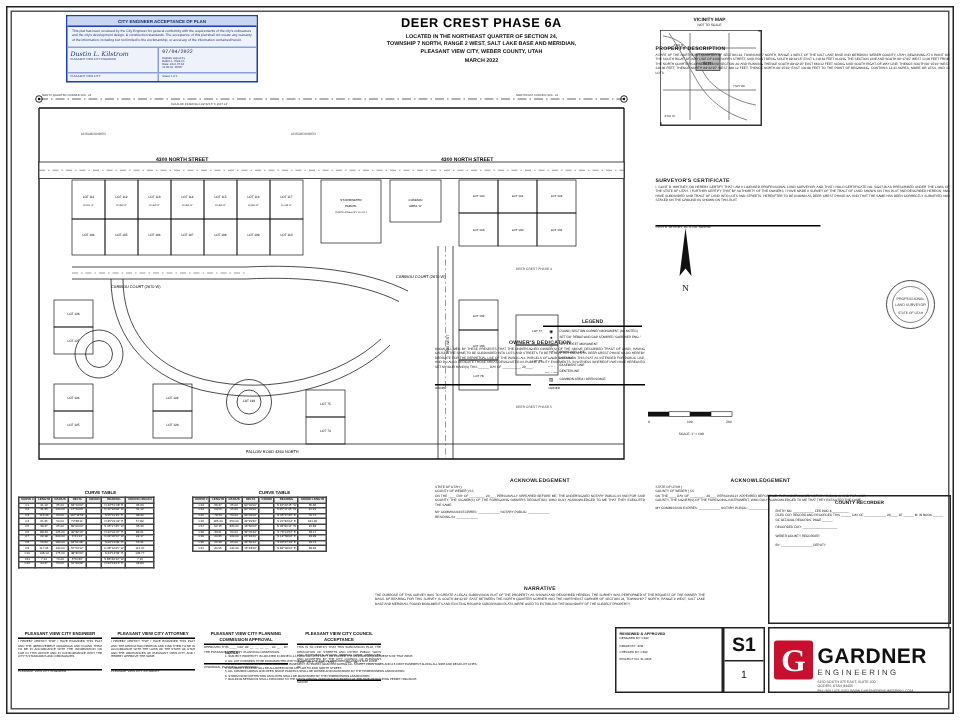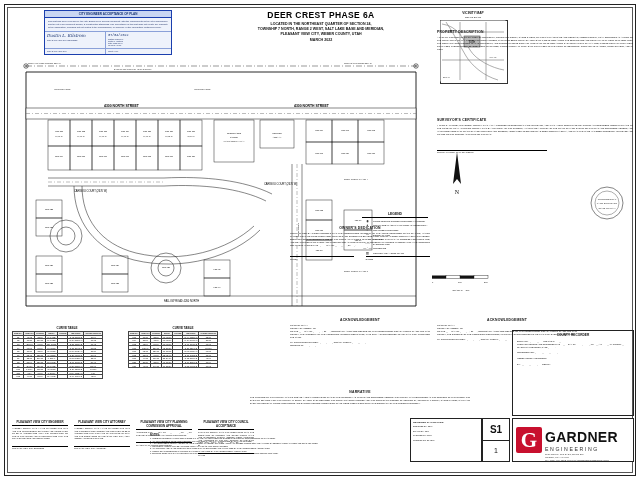--- a/index.html
+++ b/index.html
@@ -69,21 +69,21 @@
   #logo-block{position:absolute;left:512px;top:418px;width:120px;height:42px;border:.7px solid #222;background:#fff;}
   #logo-mark{position:absolute;left:3px;top:8px;width:26px;height:26px;background:#c8102e;border-radius:2px;}
   #logo-mark .g{position:absolute;left:0;top:0;width:26px;height:26px;color:#fff;font-family:"Liberation Serif",serif;font-weight:bold;font-size:21px;text-align:center;line-height:26px;}
   #logo-text{position:absolute;left:32px;top:10px;}
   #logo-text .l1{font-size:14px;font-weight:bold;letter-spacing:.3px;color:#111;}
   #logo-text .l2{font-size:5.2px;letter-spacing:1.6px;color:#333;margin-top:.5px;}
   #logo-text .l3{font-size:2.4px;color:#444;margin-top:1.5px;line-height:1.25;}
 
   
   #sheet-no{position:absolute;left:482px;top:418px;width:26px;height:42px;border:.7px solid #222;}
-  #sheet-no .s-top{height:21px;border-bottom:.5px solid #222;font-size:10px;font-weight:bold;text-align:center;line-height:21px;}
+  #sheet-no .s-top{height:21px;border-bottom:.5px solid #222;font-size:13px;font-weight:bold;text-align:center;line-height:21px;}
   #sheet-no .s-bot{height:20px;font-size:7px;text-align:center;line-height:20px;}
 
   
   #recorder{position:absolute;left:512px;top:330px;width:120px;height:84px;border:.7px solid #222;}
   #recorder .rc-title{font-size:3.2px;font-weight:bold;text-align:center;padding-top:2px;}
   #recorder .rc-body{font-size:2.1px;line-height:1.35;padding:3px 4px;}
 
   
   #reviewed{position:absolute;left:410px;top:418px;width:70px;height:42px;border:.7px solid #222;}
   #reviewed .rv-t{font-size:2.5px;font-weight:bold;padding:2px 0 0 2px;}

